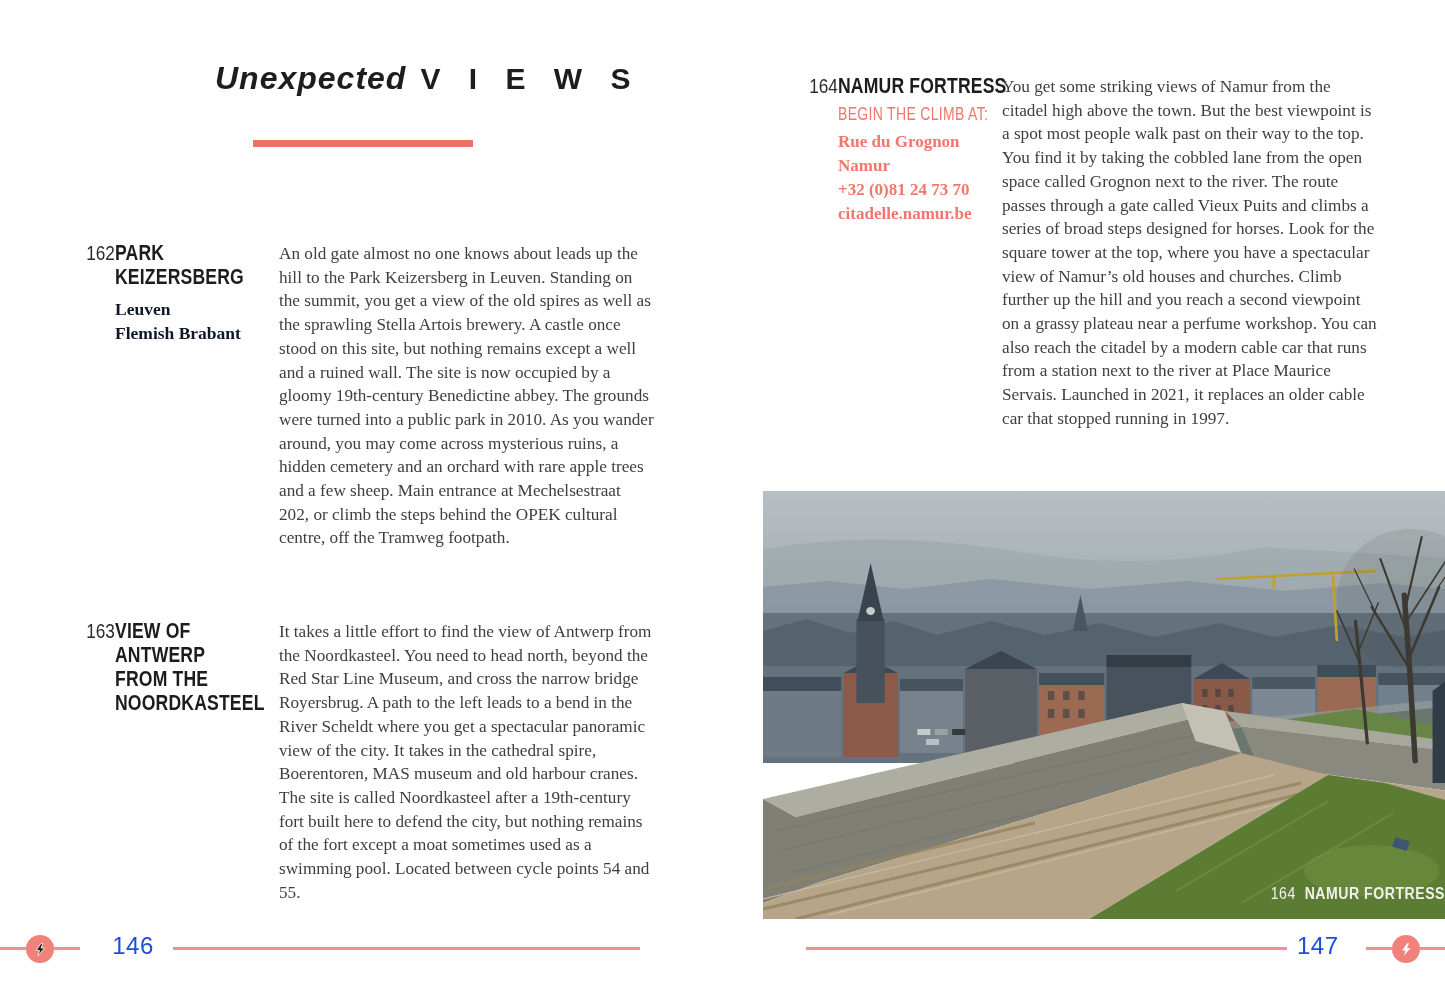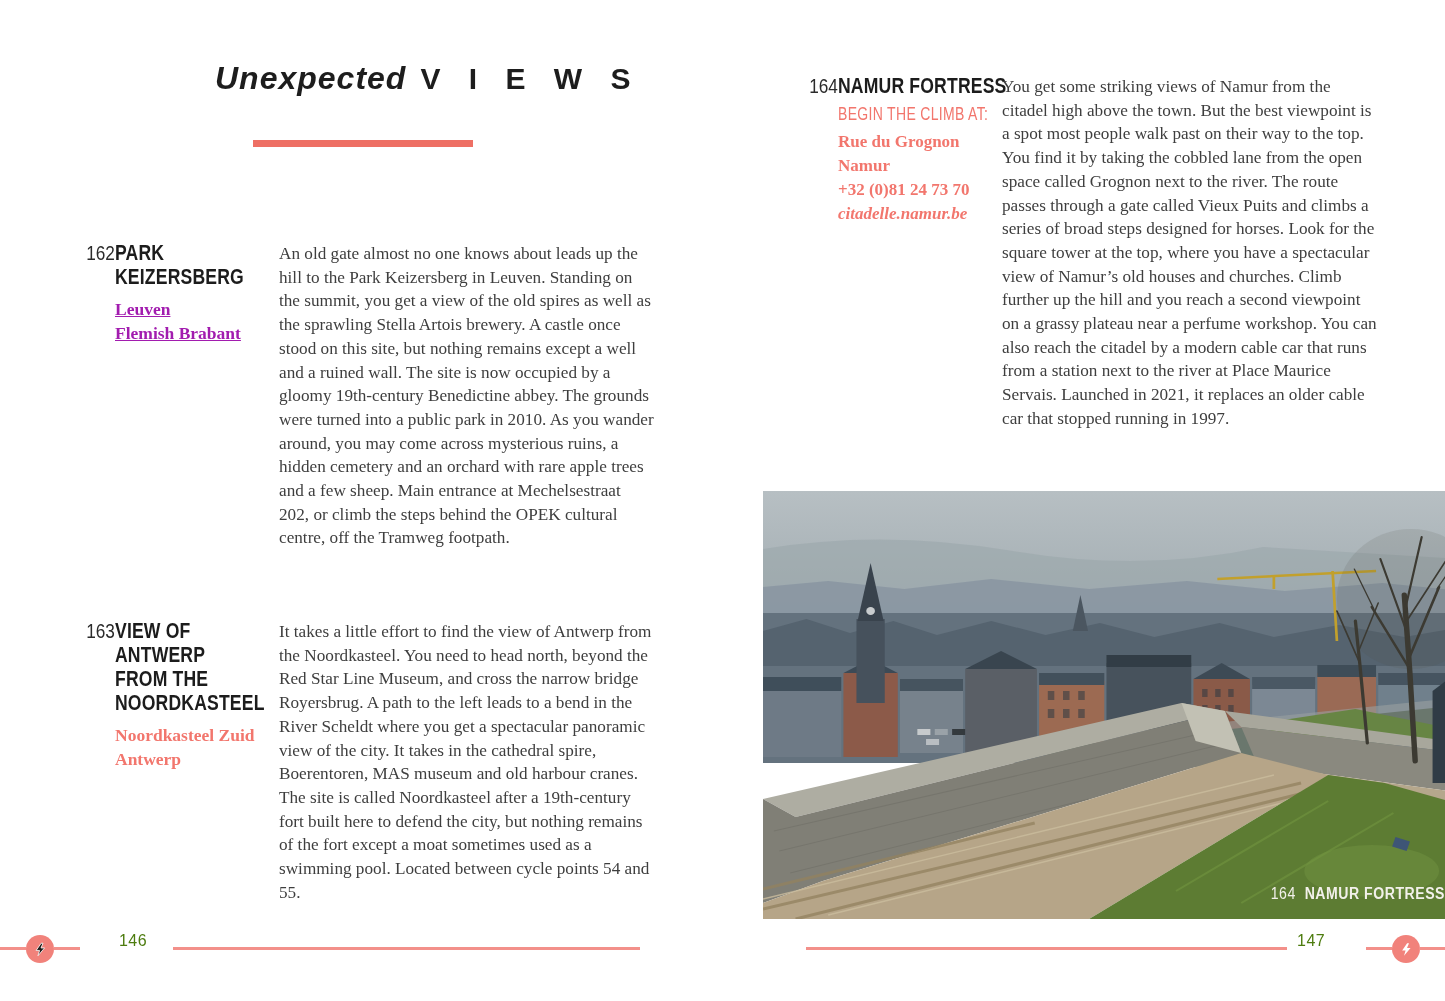--- a/index.html
+++ b/index.html
@@ -22,71 +22,67 @@
                  transform:scaleX(.8);transform-origin:0 0;white-space:pre-line;letter-spacing:.2px;}
   .entry-locs{font-family:"Liberation Serif","DejaVu Serif",serif;font-weight:bold;
               font-size:17.5px;line-height:24px;margin-top:8px;}
   .body-col{position:absolute;width:376px;font-family:"Liberation Serif","DejaVu Serif",serif;
             font-size:17.2px;line-height:23.7px;color:#3e3e3e;text-align:left;}
 
   
   .contact-label{font-size:17.5px;letter-spacing:.4px;transform:scaleX(.8);transform-origin:0 0;}
   .contact-serif{font-family:"Liberation Serif","DejaVu Serif",serif;font-weight:bold;
                  font-size:17px;line-height:24px;}
-  .contact-site{font-style:italic;}
+  .contact-site{}
 
   
   #photo{position:absolute;left:763px;top:491px;width:700px;height:428px;overflow:hidden;}
   #photo svg{display:block;width:100%;height:100%;}
   .photo-caption{position:absolute;right:18px;bottom:16px;color:#f2f0ea;font-size:16px;
                  letter-spacing:.6px;transform:scaleX(.88);transform-origin:100% 50%;white-space:nowrap;}
   .photo-caption .cap-num{font-weight:normal;margin-right:10px;}
   .photo-caption .cap-name{font-weight:bold;}
 
   
   .rule{position:absolute;top:947px;height:3px;}
-  .page-num{position:absolute;top:932px;font-size:16px;color:#4d7c0f;letter-spacing:.5px;}
+  .page-num{position:absolute;top:932px;font-size:24px;color:#1d4ed8;letter-spacing:.5px;}
   .bolt-circle{position:absolute;top:935px;width:28px;height:28px;border-radius:50%;
                display:flex;align-items:center;justify-content:center;}
   .bolt-circle svg{width:15px;height:19px;}
 </style>
 </head>
 <body>
 
 <div id="spread">
 
   <div class="title-wrap">
     <span class="title-script">Unexpected</span><span class="title-caps">V I E W S</span>
   </div>
   <div class="title-bar" style="background:#ee6f64;"></div>
 
   <div class="entry" style="left:81px;top:241px;width:200px;">
     <div class="entry-num">162</div>
     <div>
       <div class="entry-heading">PARK
 KEIZERSBERG</div>
-      <div class="entry-locs" style="color:#a21caf;text-decoration:underline;">
+      <div class="entry-locs" style="color:#0f172a;">
         <div>Leuven</div>
         <div>Flemish Brabant</div>
       </div>
     </div>
   </div>
 
   <div class="body-col" style="left:279px;top:242px;">An old gate almost no one knows about leads up the hill to the Park Keizersberg in Leuven. Standing on the summit, you get a view of the old spires as well as the sprawling Stella Artois brewery. A castle once stood on this site, but nothing remains except a well and a ruined wall. The site is now occupied by a gloomy 19th-century Benedictine abbey. The grounds were turned into a public park in 2010. As you wander around, you may come across mysterious ruins, a hidden cemetery and an orchard with rare apple trees and a few sheep. Main entrance at Mechelsestraat 202, or climb the steps behind the OPEK cultural centre, off the Tramweg footpath.</div>
 
   <div class="entry" style="left:81px;top:619px;width:200px;">
     <div class="entry-num">163</div>
     <div>
       <div class="entry-heading">VIEW OF ANTWERP
 FROM THE
 NOORDKASTEEL</div>
-      <div class="entry-locs" style="color:#f2766d;">
-        <div>Noordkasteel Zuid</div>
-        <div>Antwerp</div>
-      </div>
     </div>
   </div>
 
   <div class="body-col" style="left:279px;top:620px;">It takes a little effort to find the view of Antwerp from the Noordkasteel. You need to head north, beyond the Red Star Line Museum, and cross the narrow bridge Royersbrug. A path to the left leads to a bend in the River Scheldt where you get a spectacular panoramic view of the city. It takes in the cathedral spire, Boerentoren, MAS museum and old harbour cranes. The site is called Noordkasteel after a 19th-century fort built here to defend the city, but nothing remains of the fort except a moat sometimes used as a swimming pool. Located between cycle points 54 and 55.</div>
 
   <div class="entry" style="left:804px;top:74px;width:190px;">
     <div class="entry-num">164</div>
     <div>
       <div class="entry-heading" style="white-space:nowrap;">NAMUR FORTRESS</div>
       <div class="contact-label" style="color:#f2766d;margin-top:6px;white-space:nowrap;">BEGIN THE CLIMB AT:</div>

